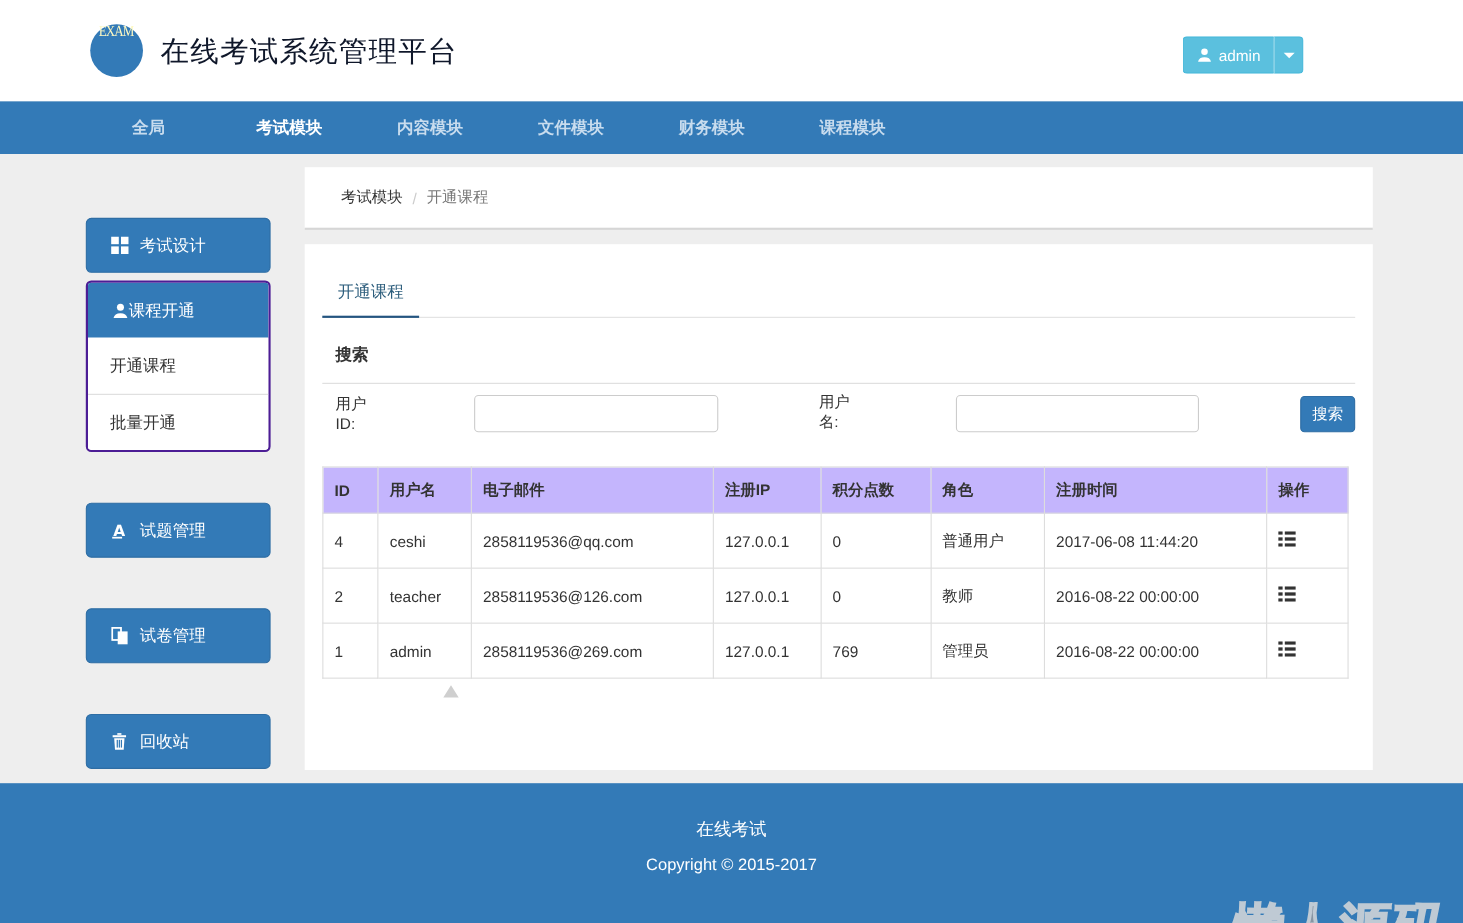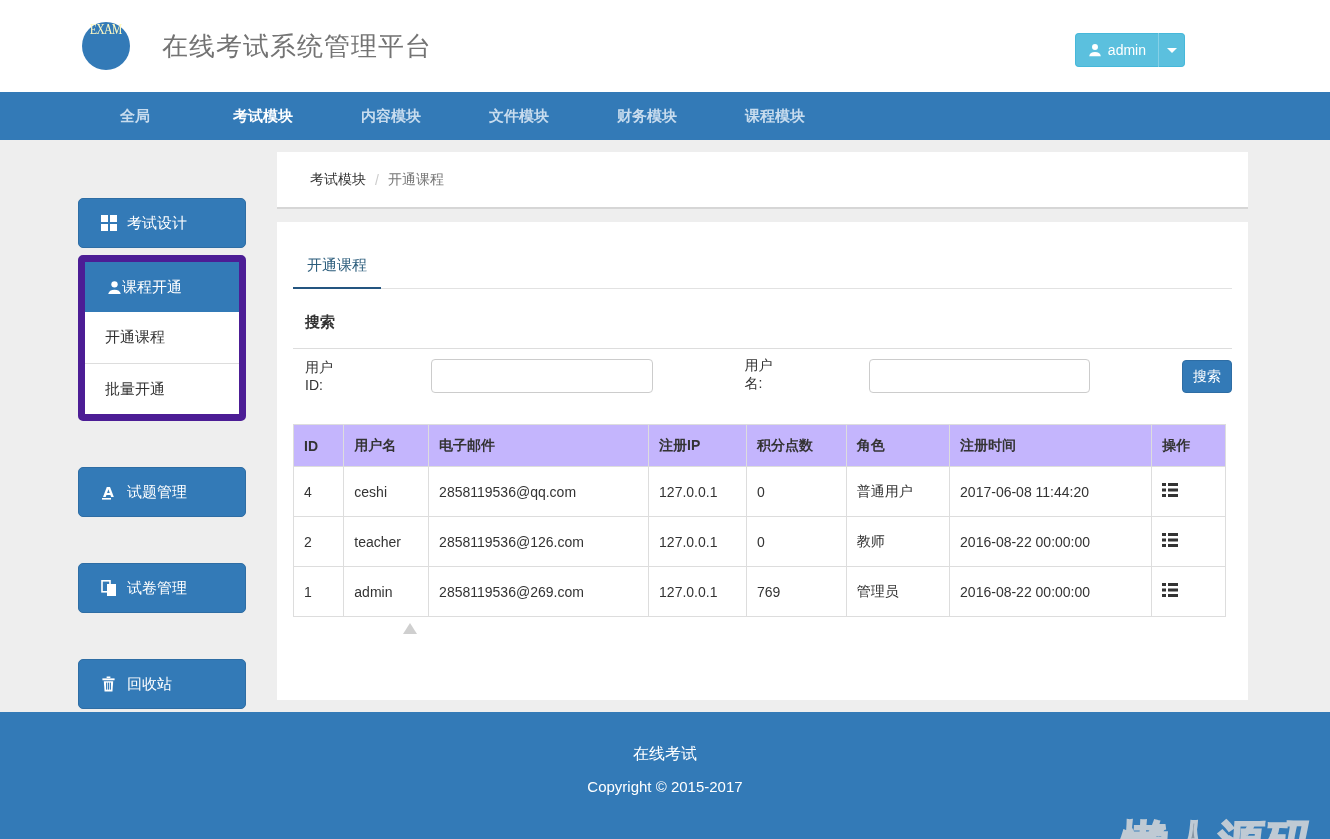--- a/index.html
+++ b/index.html
@@ -4,42 +4,42 @@
 <style>
   * { margin:0; padding:0; box-sizing:border-box; }
   html,body { width:1330px; height:839px; overflow:hidden; }
   body { font-family:"Liberation Sans","DejaVu Sans",sans-serif; background:#eeeeee; color:#333; }
 
   
   .top-header { height:92px; background:#ffffff; display:flex; align-items:center; padding-left:82px; position:relative; }
   .logo-circle { width:48px; height:48px; border-radius:50%; background:#337ab7; color:#fef9c3; display:flex; justify-content:center;
                  font-family:Liberation Serif, serif; font-size:14px; letter-spacing:-1px; }
   .logo-circle span { transform:scaleX(.85); }
-  .site-title { margin-left:32px; font-size:26px; color:#737373; letter-spacing:1px; }
+  .site-title { margin-left:16px; font-size:26px; color:#0f172a; letter-spacing:1px; }
   .user-btn-group { position:absolute; right:145px; top:33px; display:flex; height:34px; }
   .user-btn { background:#5bc0de; color:#fff; border:1px solid #46b8da; border-right:none; border-radius:4px 0 0 4px;
               display:flex; align-items:center; padding:0 12px; font-size:14px; cursor:pointer; }
   .user-btn svg { margin-right:6px; }
   .user-caret { background:#5bc0de; border:1px solid #46b8da; border-left:1px solid #85d0e7; border-radius:0 4px 4px 0;
                 width:27px; display:flex; align-items:center; justify-content:center; cursor:pointer; }
   .caret-down { width:0; height:0; border-left:5px solid transparent; border-right:5px solid transparent; border-top:5px solid #fff; }
 
   
   .navbar { height:48px; background:#337ab7; display:flex; align-items:stretch; padding-left:71px; }
   .nav-item { width:128px; display:flex; align-items:center; justify-content:center; font-size:15px; font-weight:bold;
               color:#c8dcee; cursor:pointer; }
   .nav-item.active { color:#ffffff; }
 
   
   .content { height:572px; display:flex; padding:12px 0 0 78px; }
   .sidebar { width:168px; margin-right:31px; flex-shrink:0; }
   .side-btn { background:#337ab7; border:1px solid #2e6da4; border-radius:5px; color:#fff; height:50px;
               display:flex; align-items:center; padding-left:22px; font-size:15px; margin-bottom:7px; cursor:pointer;margin-top:46px; }
   .side-btn .s-icon { width:17px; margin-right:9px; display:inline-flex; }
-  .side-panel { border:7px solid #4c1d95; border-radius:5px; margin-bottom:24px; overflow:hidden; background:#fff; }
+  .side-panel { border:2px solid #4c1d95; border-radius:5px; margin-bottom:24px; overflow:hidden; background:#fff; }
   .side-panel .panel-head { background:#337ab7; color:#fff; height:50px; display:flex; align-items:center; padding-left:22px; font-size:15px; cursor:pointer; }
   .side-sub { height:51px; display:flex; align-items:center; padding-left:20px; font-size:15px; color:#333; cursor:pointer; background:#fff; }
   .side-sub + .side-sub { border-top:1px solid #ddd; }
 
   .main-col { width:971px; }
   .breadcrumb-bar { background:#fff; height:57px; border-bottom:2px solid #d6d6d6; display:flex; align-items:center; padding-left:33px; font-size:14px; }
   .breadcrumb-bar .sep { color:#cccccc; margin:0 9px; }
   .crumb-current { color:#777777; }
   .crumb-link { color:#333; cursor:pointer; }
 

